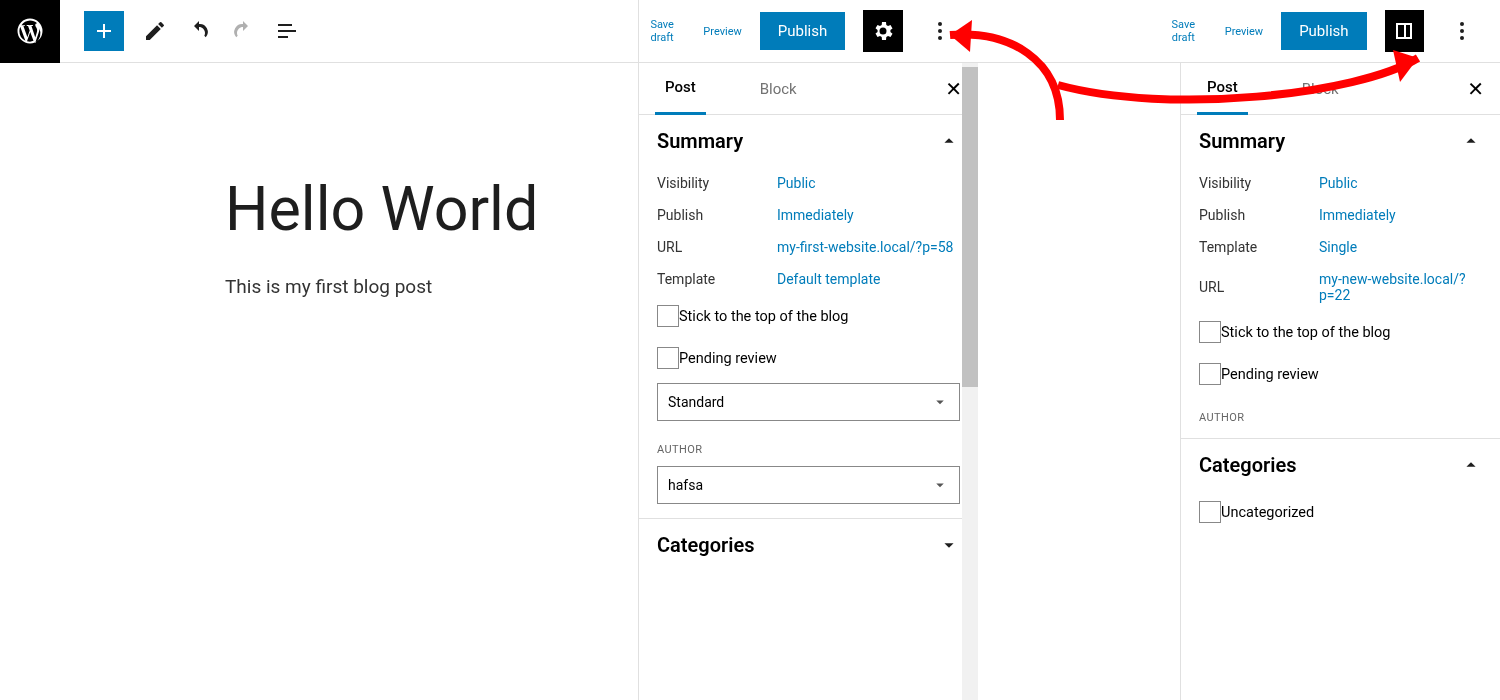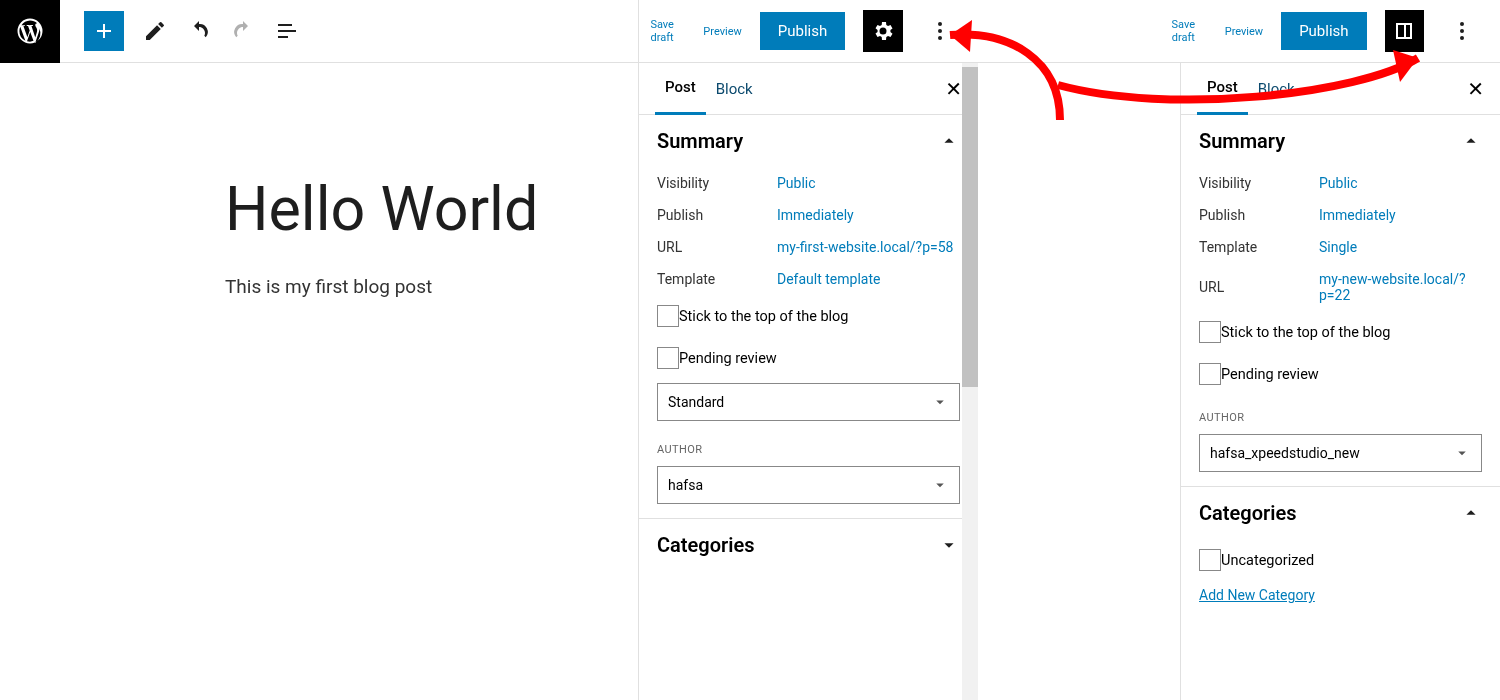--- a/index.html
+++ b/index.html
@@ -34,22 +34,22 @@
   .title { font-size:61px; font-weight:400; color:#1e1e1e; margin-bottom:30px; }
   .body { font-size:19px; color:#333; }
 
   
   .sidepanel { position:absolute; width:340px; background:#fff; top:0; height:700px; display:flex; flex-direction:column;}
   .sidepanel.left-side{ left:638px; border-left:1px solid #e0e0e0; }
   .sidepanel .panel-header{ border-bottom:1px solid #e0e0e0; justify-content:flex-end; }
   .scrollbar{ width:16px; background:#f1f1f1; position:absolute; right:0; top:63px; bottom:0; }
   .scrollbar .thumb{ background:#c1c1c1; width:100%; }
 
-  .tabs{ display:flex; align-items:center; border-bottom:1px solid #e0e0e0; height:52px; padding:0 16px;}
-  .tab{ padding:0 10px; height:52px; display:flex; align-items:center; font-size:15px; cursor:pointer; color:#0c4a6e; }
+  .tabs{ display:flex; align-items:center; border-bottom:1px solid #e0e0e0; height:52px; padding:0 16px;gap:44px;}
+  .tab{ padding:0 10px; height:52px; display:flex; align-items:center; font-size:15px; cursor:pointer; color:#737373; }
   .tab.active{ color:#000; font-weight:500; border-bottom:3px solid #007cba; }
   .tabs .close{ margin-left:auto; font-size:20px; cursor:pointer; }
 
   .section-hdr{ display:flex; align-items:center; justify-content:space-between; padding:14px 18px; font-weight:600; font-size:20px; cursor:pointer;}
   .section-hdr svg{ width:22px; height:22px; fill:#1e1e1e;}
 
   .kv{ display:flex; padding:8px 18px; font-size:14px; align-items:center;}
   .kv .k{ width:120px; color:#333;}
   .kv .v{ flex:1; color:#007cba; cursor:pointer;}
 
@@ -249,38 +249,31 @@
     </div>
   <div class="chk">
       <div class="box"></div>
       <span>Stick to the top of the blog</span>
     </div>
   <div class="chk">
       <div class="box"></div>
       <span>Pending review</span>
     </div>
   <div class="sublabel">AUTHOR</div>
-  <div class="select">
-      <span>hafsa_xpeedstudio_new</span>
-      <svg viewBox="0 0 24 24">
-        <path d="M7 10l5 5 5-5z"></path>
-      </svg>
-    </div>
   <div class="divider"></div>
   <div class="section-hdr">
     <span>Categories</span>
     <svg viewBox="0 0 24 24">
         <path d="M7 14l5-5 5 5z"></path>
       </svg>
   </div>
   <div class="chk">
       <div class="box"></div>
       <span>Uncategorized</span>
     </div>
-  <div class="addlink">Add New Category</div>
 </div>
 
 <div class="arrow" style="left:910px; top:10px; width:160px; height:120px;">
   <svg width="160" height="120">
     <path d="M150 110 C 150 50, 100 20, 40 25"></path>
     <polygon points="40,25 62,10 60,42"></polygon>
   </svg>
 </div>
 <div class="arrow" style="left:1048px; top:40px; width:400px; height:80px;">
   <svg width="400" height="80">

